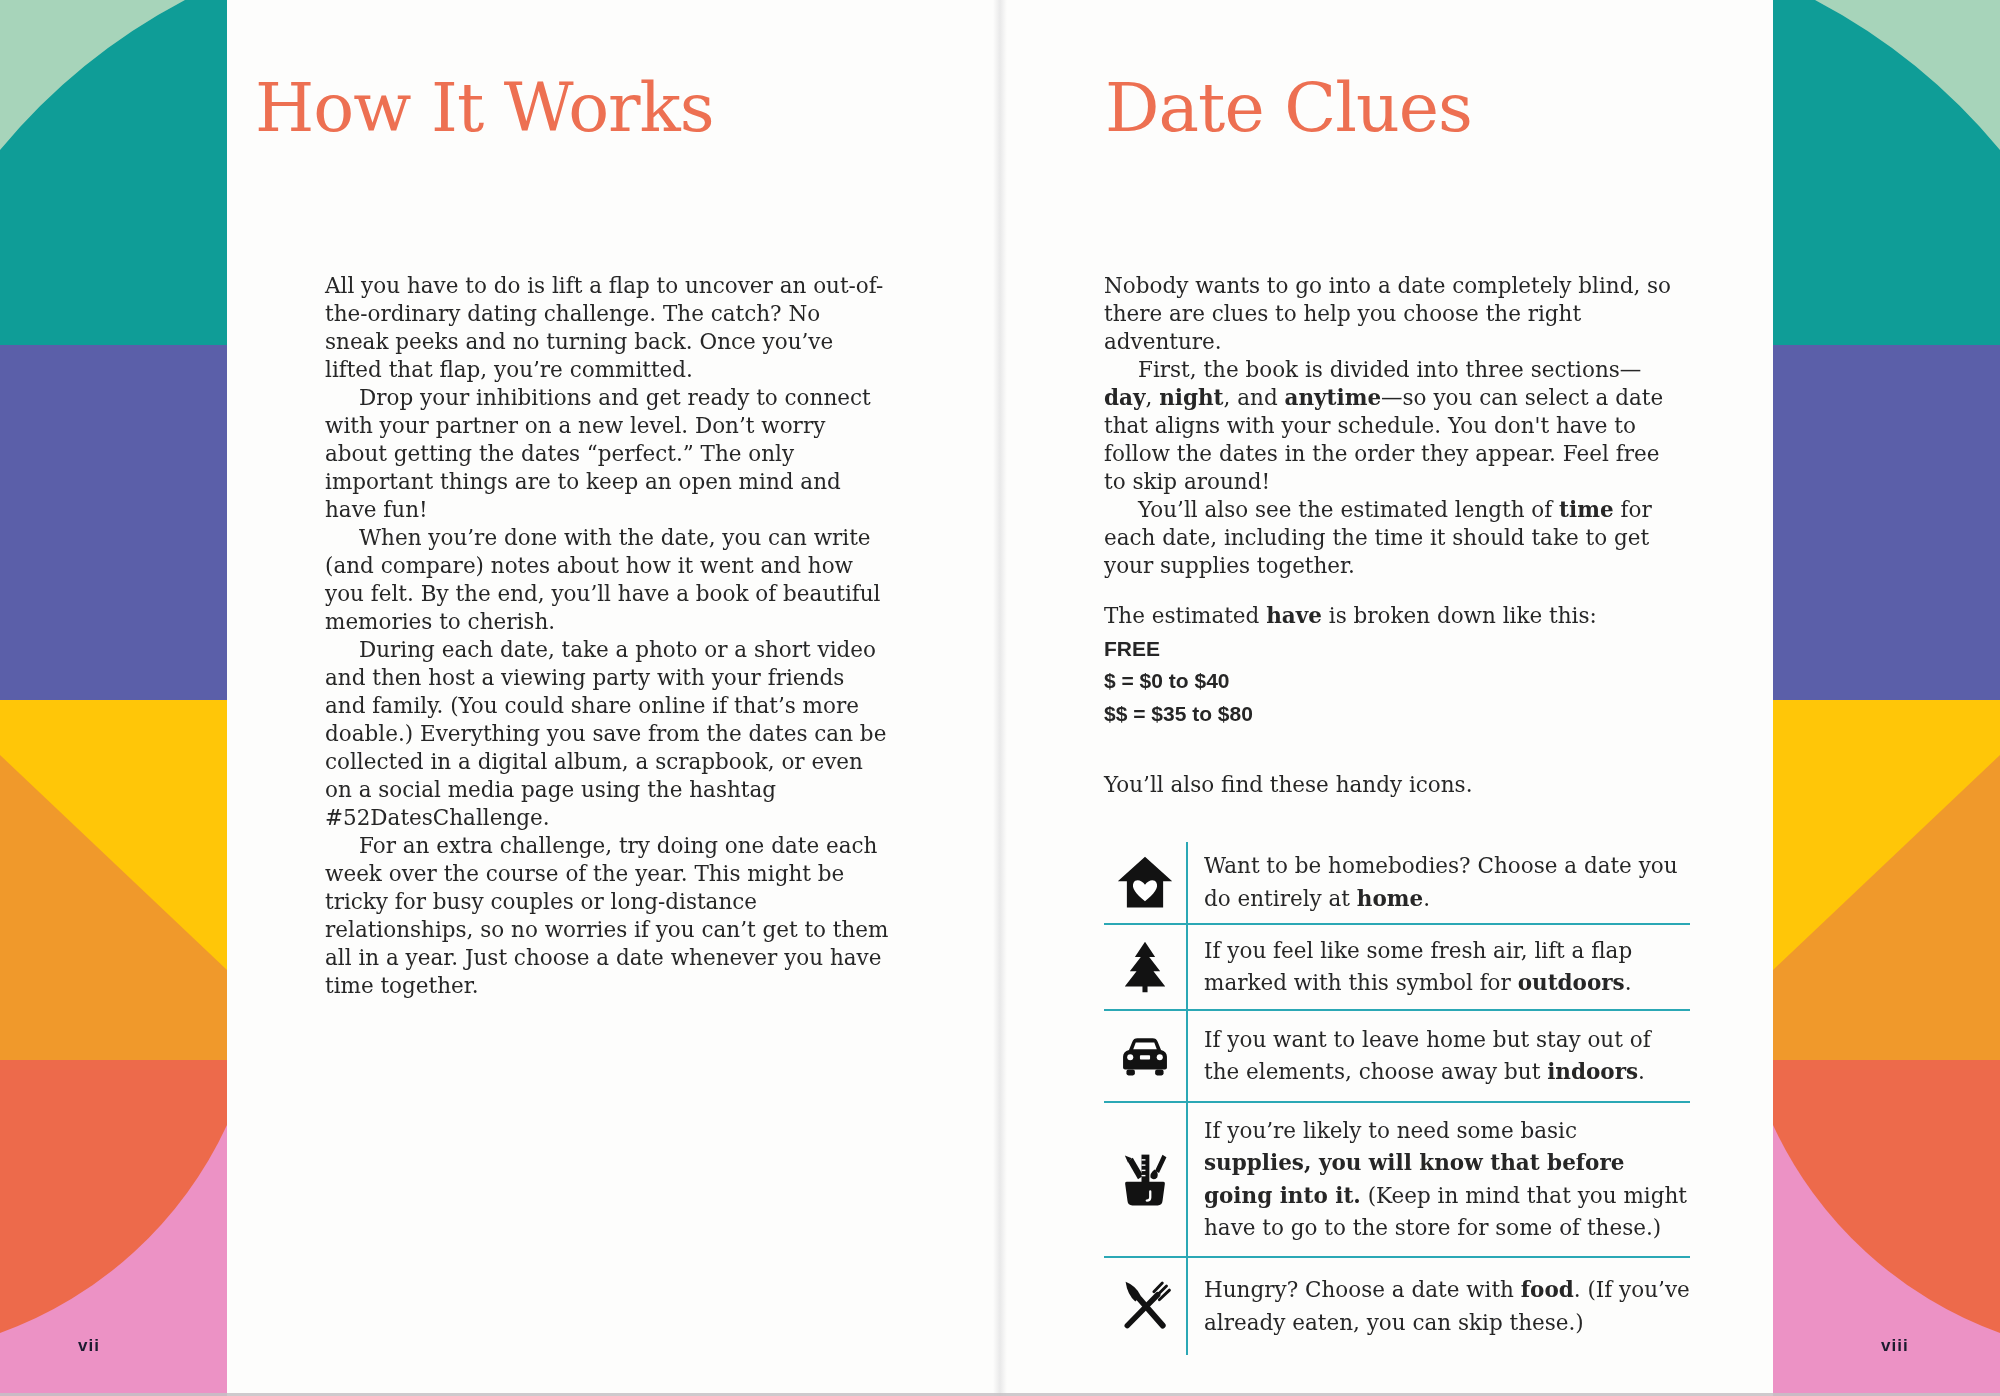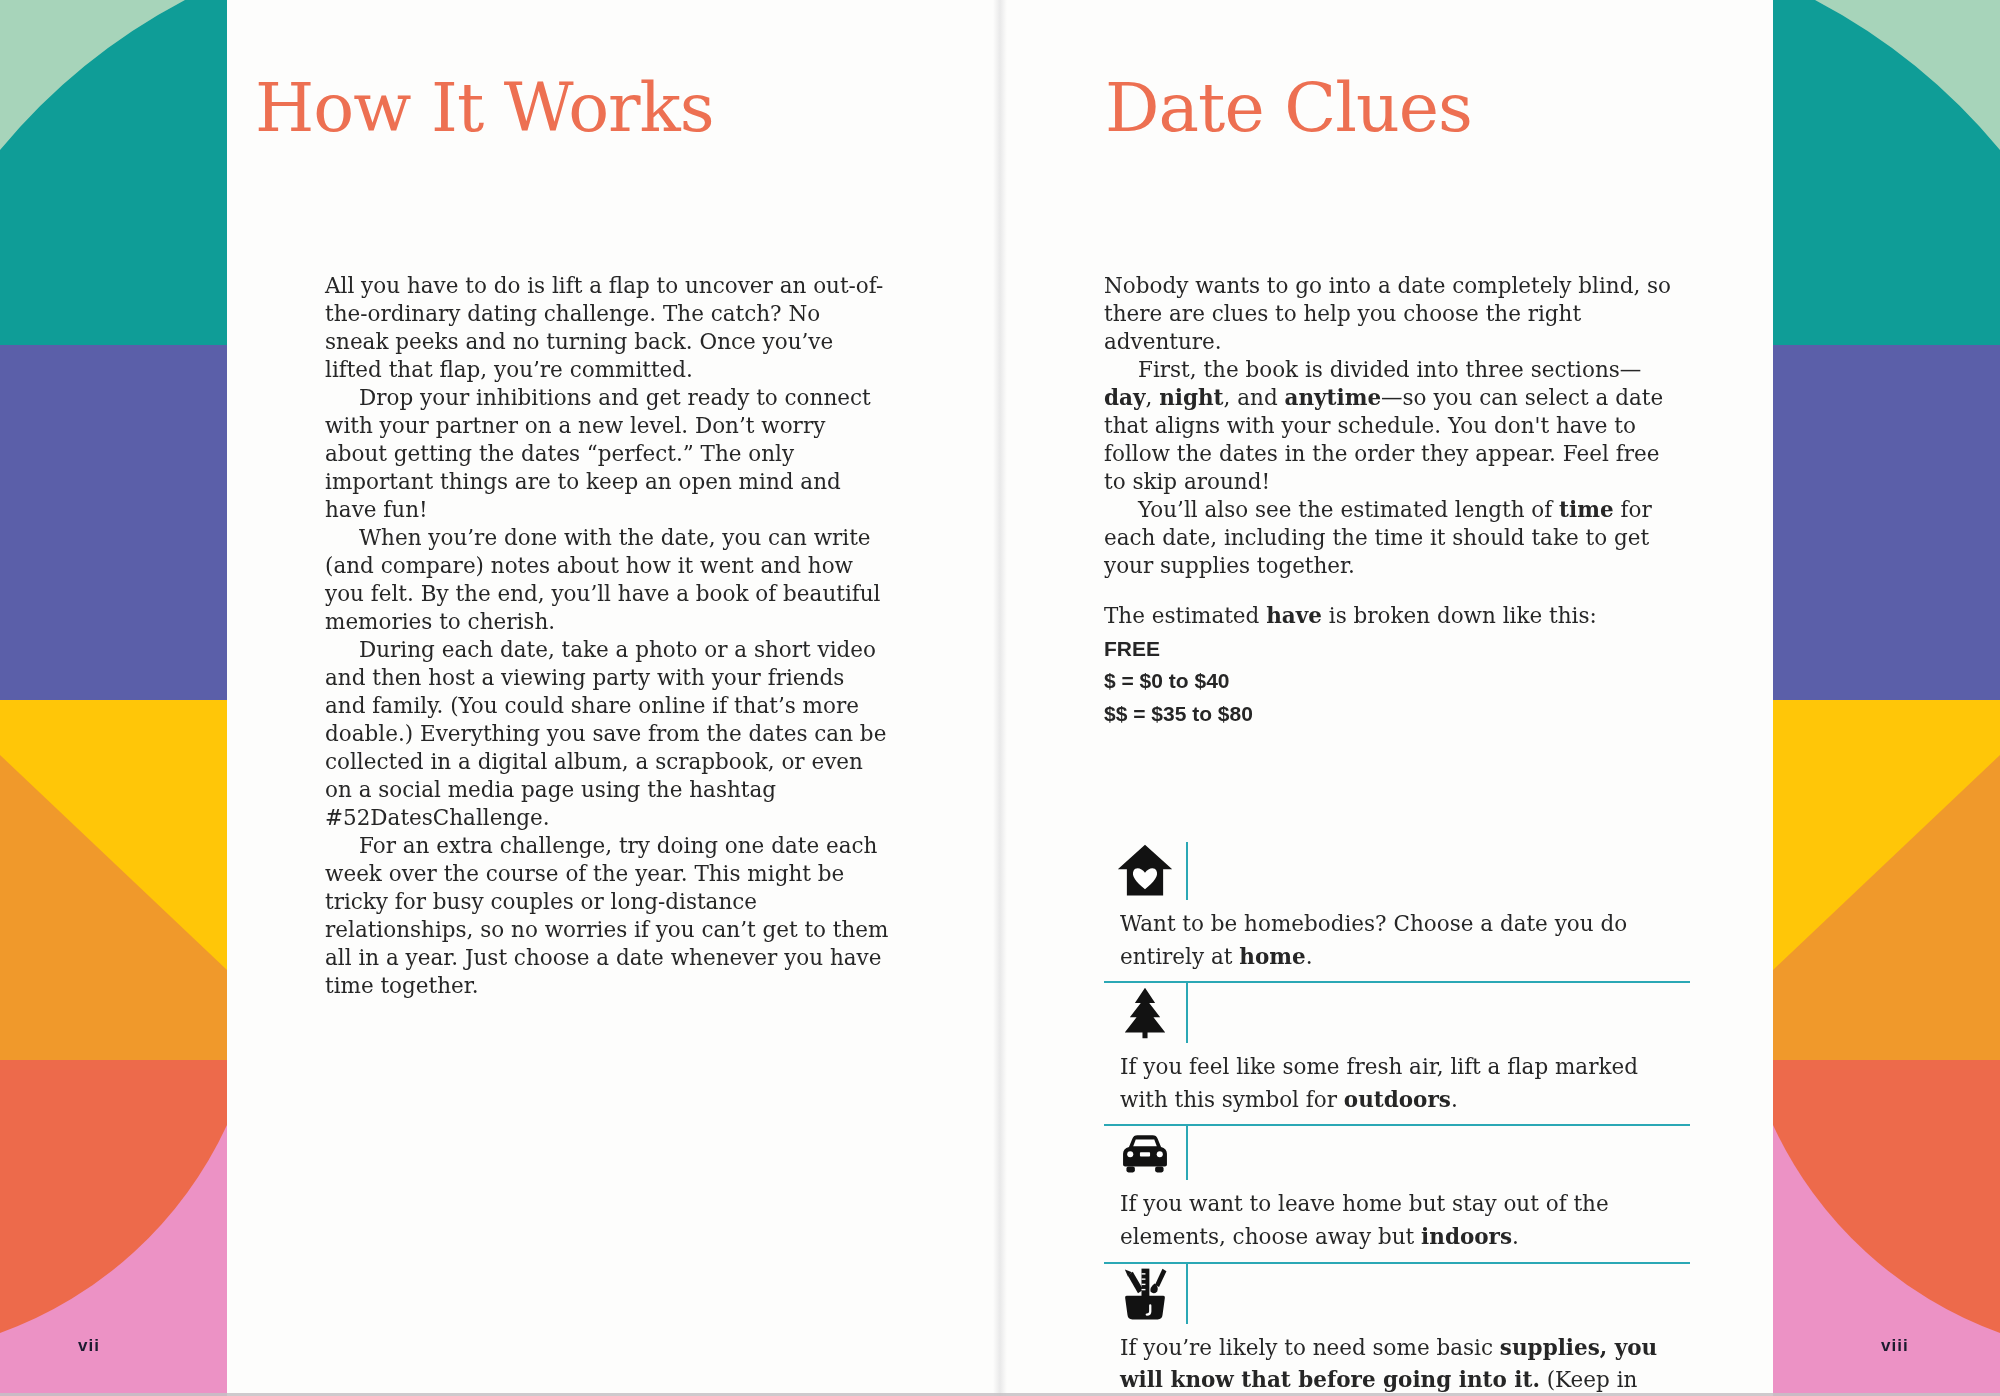--- a/index.html
+++ b/index.html
@@ -39,21 +39,21 @@
   .cost{position:absolute; left:104px; top:600px; width:578px;}
   .cost-intro{margin:0; font-size:21.5px; line-height:32.6px; color:var(--ink);}
   .cost-line{
     font-family:"Liberation Sans", sans-serif; font-weight:700; font-size:21px;
     line-height:32.6px; color:var(--ink);
   }
   .icons-note{position:absolute; left:104px; top:769px; margin:0;
     font-size:21.5px; line-height:32.6px; color:var(--ink); width:578px;}
   .icon-table{position:absolute; left:104px; top:842px; width:586px;}
   .trow{display:flex; align-items:center;}
-  .trow:not(:last-child){border-bottom:2px solid var(--rule);flex-direction:column;}
+  .trow:not(:last-child){border-bottom:2px solid var(--rule);}
   .trow:nth-child(1){min-height:74px;}
   .trow:nth-child(2){min-height:84px;}
   .trow:nth-child(3){min-height:90px;}
   .trow:nth-child(4){min-height:153px;}
   .trow:nth-child(5){min-height:97px;}
   .ticon{
     width:82px; min-width:82px; align-self:stretch; display:flex;
     align-items:center; justify-content:center; border-right:2px solid var(--rule);
     color:#121212;
   }
@@ -115,20 +115,21 @@
         <p class="para indent">You’ll also see the estimated length of <b>time</b> for each date, including the time it should take to get your supplies together.</p>
       </div>
     <div class="cost">
       <p class="cost-intro" id="cost-intro">The estimated <b>have</b> is broken down like this:</p>
       <div id="cost-lines">
           <div class="cost-line">FREE</div>
           <div class="cost-line">$ = $0 to $40</div>
           <div class="cost-line">$$ = $35 to $80</div>
         </div>
     </div>
+    <p class="icons-note">You’ll also find these handy icons.</p>
     <div class="icon-table" id="icon-table">
         <div class="trow">
           <div class="ticon">
             <svg viewBox="0 0 64 64" width="58" height="58">
               <path fill="currentColor" d="M32 3 L62 30 L52 30 L52 59 L12 59 L12 30 L2 30 Z"></path>
               <path fill="#fff" d="M32 52 C22 44 16.5 37.5 19.5 31.5 C21.5 27.5 28 28 32 34 C36 28 42.5 27.5 44.5 31.5 C47.5 37.5 42 44 32 52 Z"></path>
             </svg>
           </div>
           <div class="ttext">Want to be homebodies? Choose a date you do entirely at <b>home</b>.</div>
         </div>

